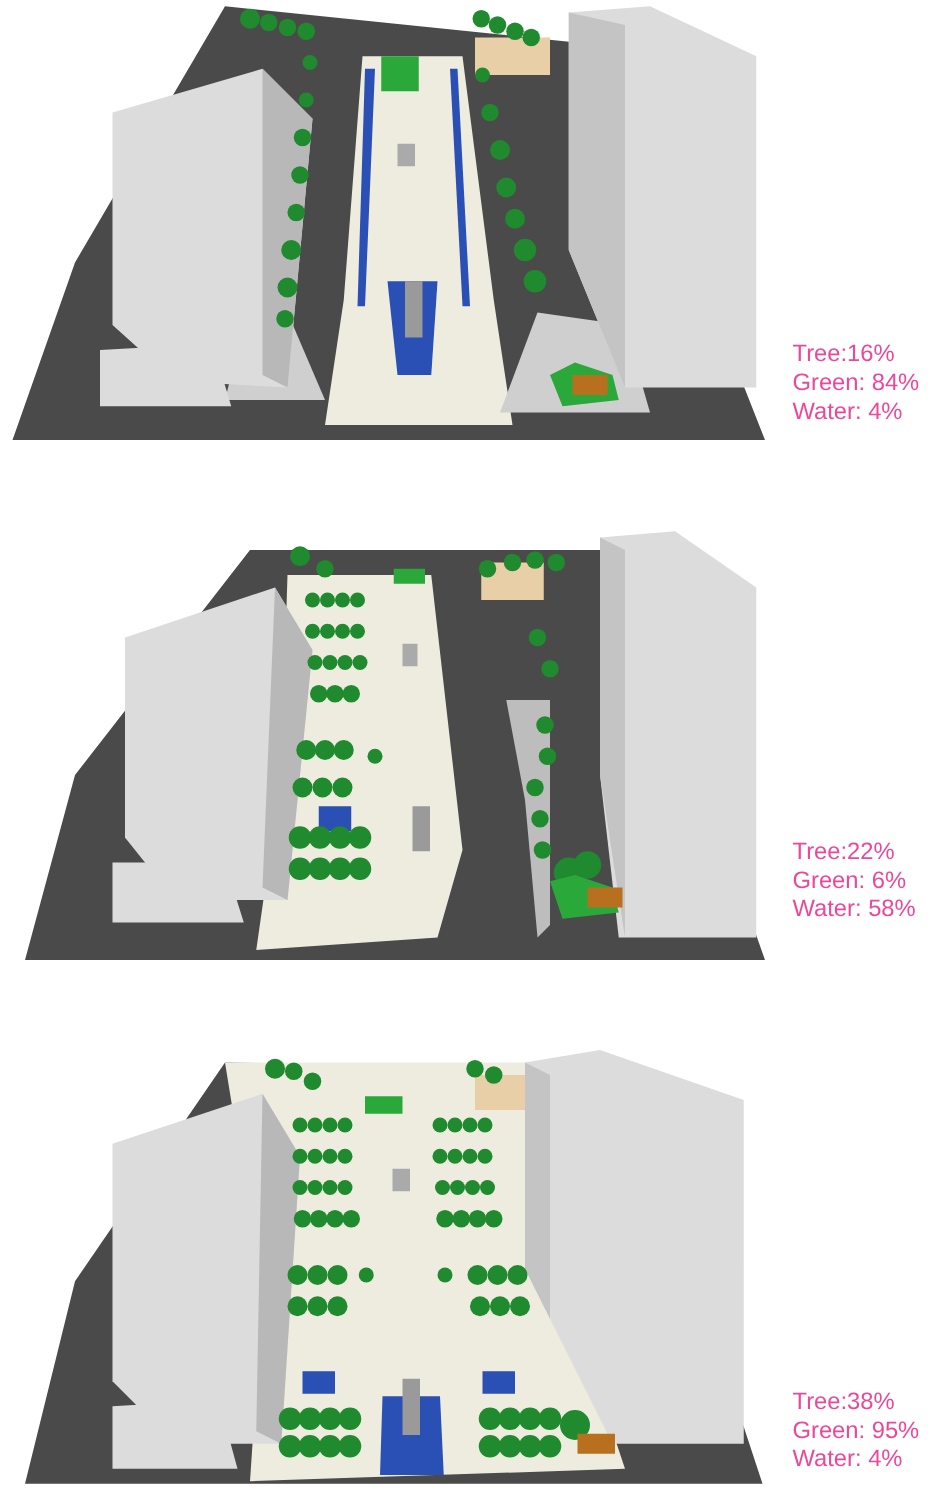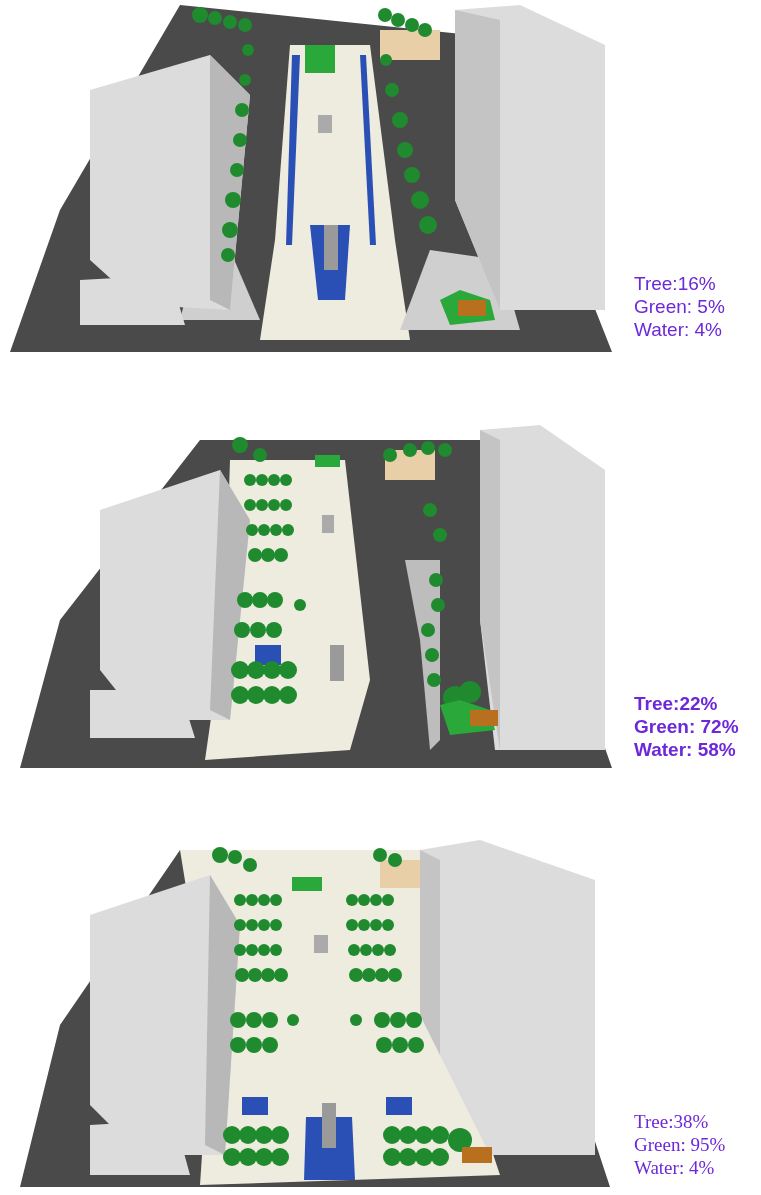--- a/index.html
+++ b/index.html
@@ -1,19 +1,19 @@
 <!DOCTYPE html>
 <html><head>
   <meta charset="utf-8">
   <style>
     html, body { margin: 0; padding: 0; background: #ffffff; }
     body { width: 761px; height: 1195px; position: relative; overflow: hidden; font-family: "Liberation Sans", sans-serif; }
     .scene { position: absolute; left: 0; width: 620px; }
     .scene svg { display: block; }
-    .stats { position: absolute; left: 634px; font-size: 19px; line-height: 23px; color: #6d28d9; }
+    .stats { position: absolute; left: 634px; font-size: 19px; line-height: 23px; color: #ec4899; }
     .stats div { white-space: nowrap; }
   </style>
 </head>
 <body>
 
 <div class="scene" style="top:0;height:360px;">
   <svg width="620" height="360" viewBox="0 0 620 360">
     <polygon points="10,352 612,352 560,220 520,40 180,5 60,210" fill="#4a4a4a"></polygon>
     <polygon points="290,45 370,45 395,240 410,340 260,340 275,240" fill="#eeecdf"></polygon>
     <polygon points="292,55 300,55 292,245 286,245" fill="#2a4fb5"></polygon>
@@ -54,21 +54,21 @@
         <circle cx="412" cy="175" r="8"></circle>
         <circle cx="420" cy="200" r="9"></circle>
         <circle cx="428" cy="225" r="9"></circle>
     </g>
     <polygon points="440,300 460,290 490,300 495,320 450,325" fill="#2aa83a"></polygon>
     <rect x="458" y="300" width="28" height="16" fill="#b8701e"></rect>
   </svg>
 </div>
 <div class="stats" style="top:272px;">
   <div>Tree:16%</div>
-  <div>Green: 5%</div>
+  <div>Green: 84%</div>
   <div>Water: 4%</div>
 </div>
 
 <div class="scene" style="top:420px;height:360px;">
   <svg width="620" height="360" viewBox="0 0 620 360">
     <polygon points="20,348 612,348 560,200 520,20 200,20 60,200" fill="#4a4a4a"></polygon>
     <polygon points="230,40 345,40 370,260 350,330 205,340 225,200" fill="#eeecdf"></polygon>
     <polygon points="405,140 440,140 440,320 430,330 420,220" fill="#bdbdbd"></polygon>
     <rect x="255" y="225" width="26" height="20" fill="#2a4fb5"></rect>
     <rect x="330" y="225" width="14" height="36" fill="#9a9a9a"></rect>
@@ -124,23 +124,23 @@
         <circle cx="432" cy="235" r="7"></circle>
         <circle cx="434" cy="260" r="7"></circle>
       <circle cx="455" cy="278" r="12"></circle>
         <circle cx="470" cy="272" r="11"></circle>
     </g>
     <polygon points="440,285 460,280 490,290 495,310 450,315" fill="#2aa83a"></polygon>
     <rect x="470" y="290" width="28" height="16" fill="#b8701e"></rect>
     <rect x="315" y="35" width="25" height="12" fill="#2aa83a"></rect>
   </svg>
 </div>
-<div class="stats" style="top:692px;font-weight:bold;">
+<div class="stats" style="top:670px;">
   <div>Tree:22%</div>
-  <div>Green: 72%</div>
+  <div>Green: 6%</div>
   <div>Water: 58%</div>
 </div>
 
 <div class="scene" style="top:835px;height:360px;">
   <svg width="620" height="360" viewBox="0 0 620 360">
     <polygon points="20,352 610,352 560,200 520,20 180,15 60,190" fill="#4a4a4a"></polygon>
     <polygon points="180,15 440,15 470,250 500,340 200,350 210,200" fill="#eeecdf"></polygon>
     <rect x="292" y="42" width="30" height="14" fill="#2aa83a"></rect>
     <rect x="242" y="262" width="26" height="18" fill="#2a4fb5"></rect>
     <rect x="386" y="262" width="26" height="18" fill="#2a4fb5"></rect>
@@ -219,17 +219,17 @@
         <circle cx="440" cy="300" r="9"></circle>
       <circle cx="392" cy="322" r="9"></circle>
         <circle cx="408" cy="322" r="9"></circle>
         <circle cx="424" cy="322" r="9"></circle>
         <circle cx="440" cy="322" r="9"></circle>
       <circle cx="460" cy="305" r="12"></circle>
     </g>
     <rect x="462" y="312" width="30" height="16" fill="#b8701e"></rect>
   </svg>
 </div>
-<div class="stats" style="top:1110px;font-family:Liberation Serif, serif;">
+<div class="stats" style="top:1110px;">
   <div>Tree:38%</div>
   <div>Green: 95%</div>
   <div>Water: 4%</div>
 </div>
 
 </body></html>

